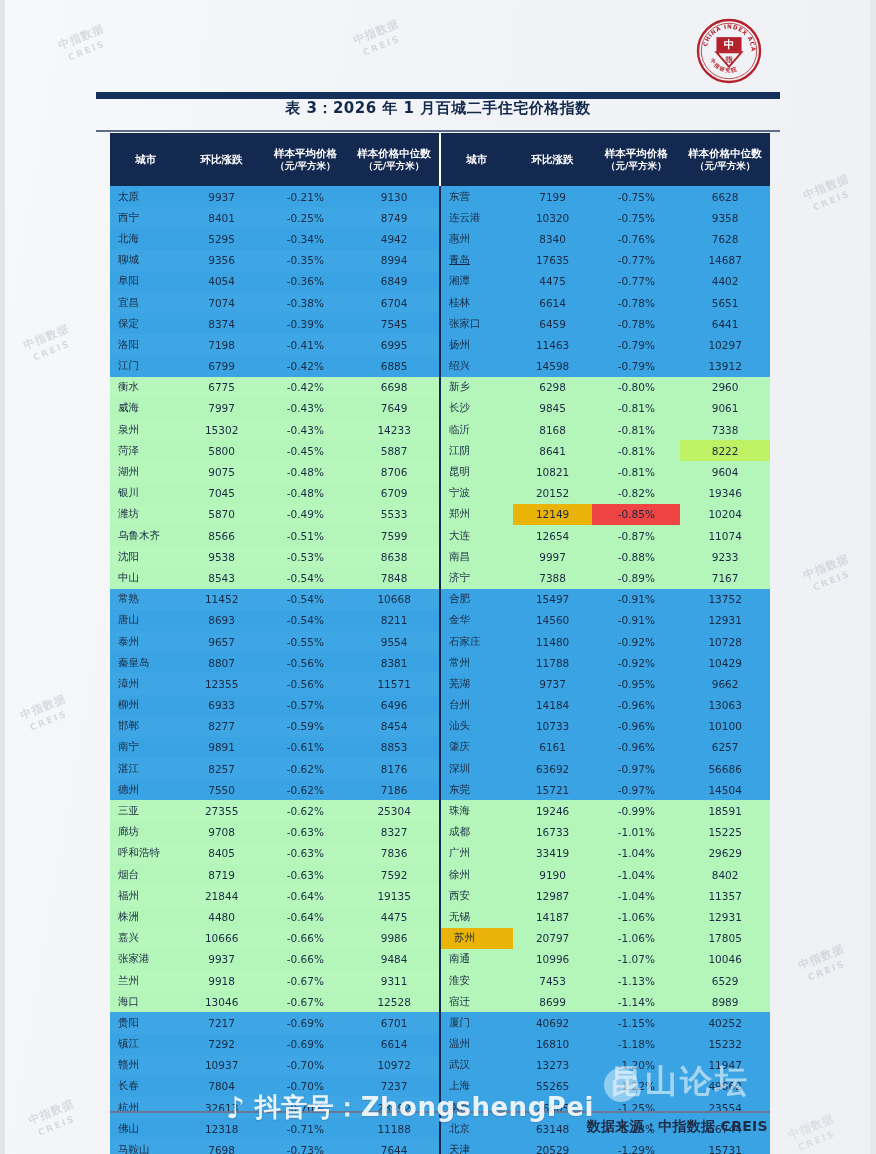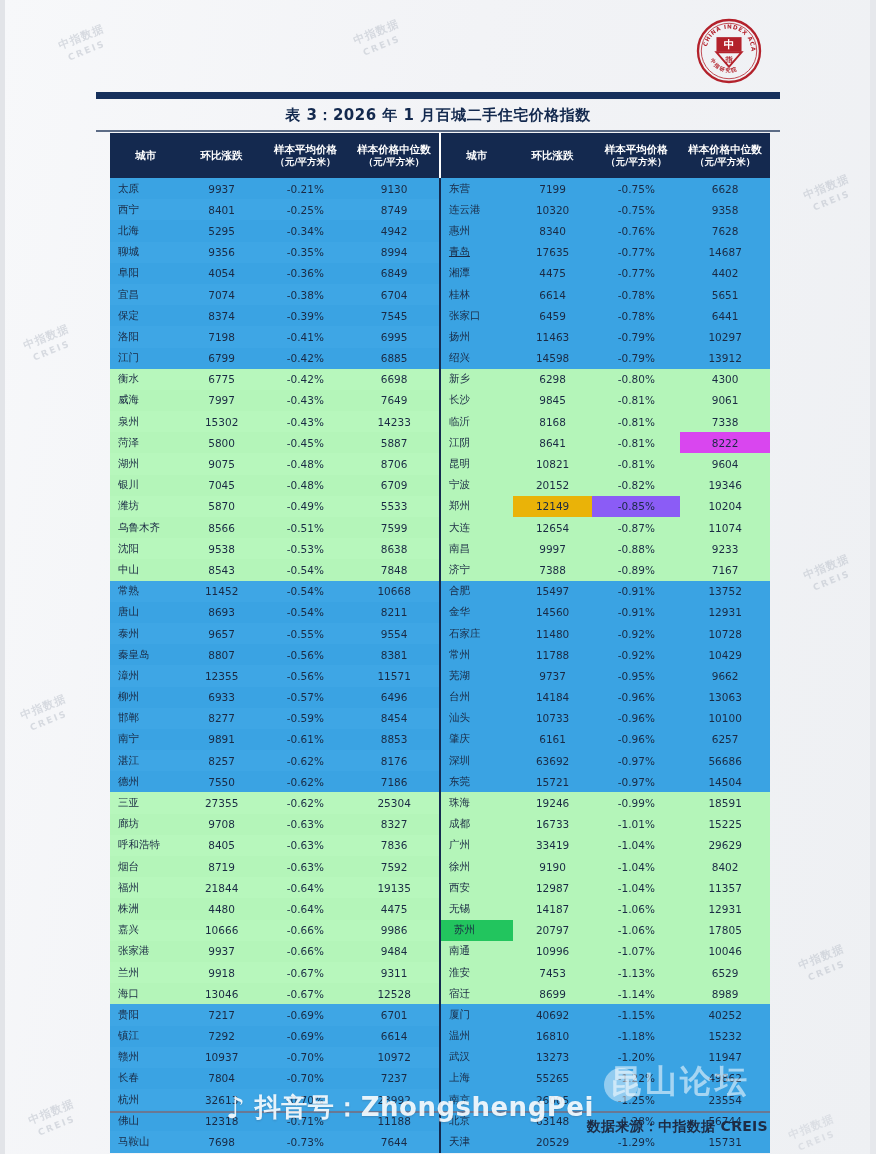--- a/index.html
+++ b/index.html
@@ -26,33 +26,33 @@
     white-space:nowrap;
   }
   .wm .c2{font-size:9px;letter-spacing:2px;font-weight:600;}
 
   
   .seal{position:absolute;left:696px;top:18px;width:66px;height:66px;}
 
   
   .rule-top{position:absolute;left:96px;top:92px;width:684px;height:7px;background:#16305c;}
   .title{
-    position:absolute;left:96px;top:101px;width:684px;height:28px;
+    position:absolute;left:96px;top:94px;width:684px;height:28px;
     display:flex;align-items:center;justify-content:center;
     font-size:15px;font-weight:700;color:#13294e;letter-spacing:.5px;
   }
   .rule-bot{position:absolute;left:96px;top:130px;width:684px;height:2px;background:#5c6c86;}
 
   
   .tbl{position:absolute;left:110px;top:133px;width:660px;border-collapse:collapse;}
   .tbl th,.tbl td{padding:0;border:none;}
   thead th{
     background:#14294f;color:#ffffff;
     font-size:10.5px;font-weight:700;line-height:1.25;
-    height:45px;vertical-align:middle;text-align:center;
+    height:53px;vertical-align:middle;text-align:center;
     border-right:1px solid #7f8fae;
   }
   thead th.sep{border-right:2px solid #ffffff;}
   thead th:last-child{border-right:none;}
   .hdr-sub{display:block;font-size:9.5px;font-weight:700;}
 
   tbody td{
     height:21.2px;font-size:10.5px;color:#1a2a44;
     text-align:center;vertical-align:middle;
     border-bottom:1px solid #ffffff;
@@ -283,21 +283,21 @@
         <td class="" style="background: rgb(58, 163, 227);">13912</td>
       </tr>
       <tr class="green">
         <td class="city">衡水</td>
         <td class="">6775</td>
         <td class="">-0.42%</td>
         <td class="mid">6698</td>
         <td class="city" style="background: rgb(180, 245, 185);">新乡</td>
         <td class="" style="background: rgb(180, 245, 185);">6298</td>
         <td class="" style="background: rgb(180, 245, 185);">-0.80%</td>
-        <td class="" style="background: rgb(180, 245, 185);">4300</td>
+        <td class="" style="background: rgb(180, 245, 185);">2960</td>
       </tr>
       <tr class="green">
         <td class="city">威海</td>
         <td class="">7997</td>
         <td class="">-0.43%</td>
         <td class="mid">7649</td>
         <td class="city" style="background: rgb(180, 245, 185);">长沙</td>
         <td class="" style="background: rgb(180, 245, 185);">9845</td>
         <td class="" style="background: rgb(180, 245, 185);">-0.81%</td>
         <td class="" style="background: rgb(180, 245, 185);">9061</td>
@@ -313,21 +313,21 @@
         <td class="" style="background: rgb(180, 245, 185);">7338</td>
       </tr>
       <tr class="green">
         <td class="city">菏泽</td>
         <td class="">5800</td>
         <td class="">-0.45%</td>
         <td class="mid">5887</td>
         <td class="city" style="background: rgb(180, 245, 185);">江阴</td>
         <td class="" style="background: rgb(180, 245, 185);">8641</td>
         <td class="" style="background: rgb(180, 245, 185);">-0.81%</td>
-        <td class="" style="background: #d946ef;">8222</td>
+        <td class="" style="background: #bef264;">8222</td>
       </tr>
       <tr class="green">
         <td class="city">湖州</td>
         <td class="">9075</td>
         <td class="">-0.48%</td>
         <td class="mid">8706</td>
         <td class="city" style="background: rgb(180, 245, 185);">昆明</td>
         <td class="" style="background: rgb(180, 245, 185);">10821</td>
         <td class="" style="background: rgb(180, 245, 185);">-0.81%</td>
         <td class="" style="background: rgb(180, 245, 185);">9604</td>
@@ -342,21 +342,21 @@
         <td class="" style="background: rgb(180, 245, 185);">-0.82%</td>
         <td class="" style="background: rgb(180, 245, 185);">19346</td>
       </tr>
       <tr class="green">
         <td class="city">潍坊</td>
         <td class="">5870</td>
         <td class="">-0.49%</td>
         <td class="mid">5533</td>
         <td class="city" style="background: rgb(180, 245, 185);">郑州</td>
         <td class="" style="background: #eab308;">12149</td>
-        <td class="" style="background: #8b5cf6;">-0.85%</td>
+        <td class="" style="background: #ef4444;">-0.85%</td>
         <td class="" style="background: rgb(180, 245, 185);">10204</td>
       </tr>
       <tr class="green">
         <td class="city">乌鲁木齐</td>
         <td class="">8566</td>
         <td class="">-0.51%</td>
         <td class="mid">7599</td>
         <td class="city" style="background: rgb(180, 245, 185);">大连</td>
         <td class="" style="background: rgb(180, 245, 185);">12654</td>
         <td class="" style="background: rgb(180, 245, 185);">-0.87%</td>
@@ -540,21 +540,21 @@
         <td class="city" style="background: rgb(180, 245, 185);">无锡</td>
         <td class="" style="background: rgb(180, 245, 185);">14187</td>
         <td class="" style="background: rgb(180, 245, 185);">-1.06%</td>
         <td class="" style="background: rgb(180, 245, 185);">12931</td>
       </tr>
       <tr class="green">
         <td class="city">嘉兴</td>
         <td class="">10666</td>
         <td class="">-0.66%</td>
         <td class="mid">9986</td>
-        <td class="city" style="background: #22c55e; padding-left: 13px;">苏州</td>
+        <td class="city" style="background: #eab308; padding-left: 13px;">苏州</td>
         <td class="" style="background: rgb(180, 245, 185);">20797</td>
         <td class="" style="background: rgb(180, 245, 185);">-1.06%</td>
         <td class="" style="background: rgb(180, 245, 185);">17805</td>
       </tr>
       <tr class="green">
         <td class="city">张家港</td>
         <td class="">9937</td>
         <td class="">-0.66%</td>
         <td class="mid">9484</td>
         <td class="city" style="background: rgb(180, 245, 185);">南通</td>

